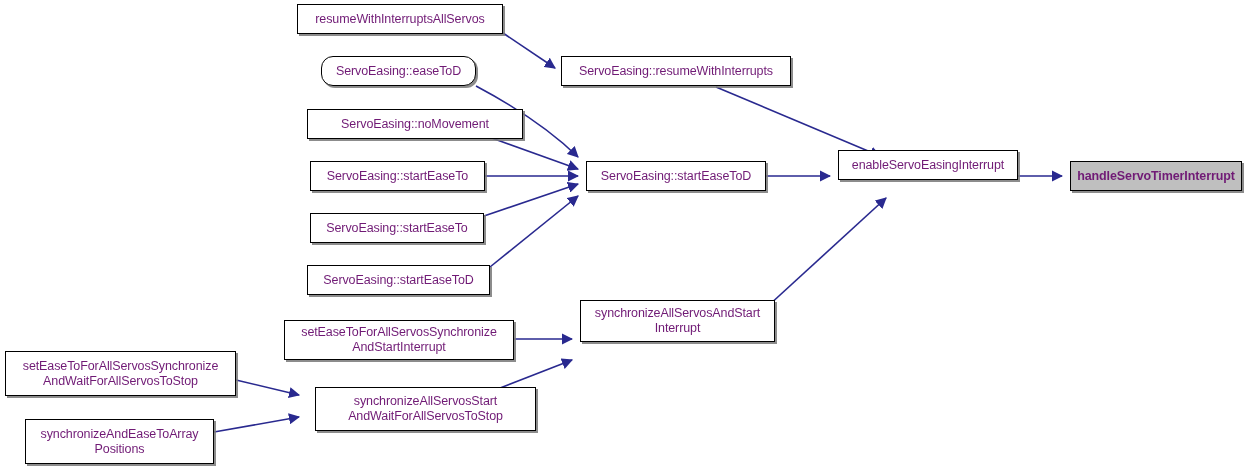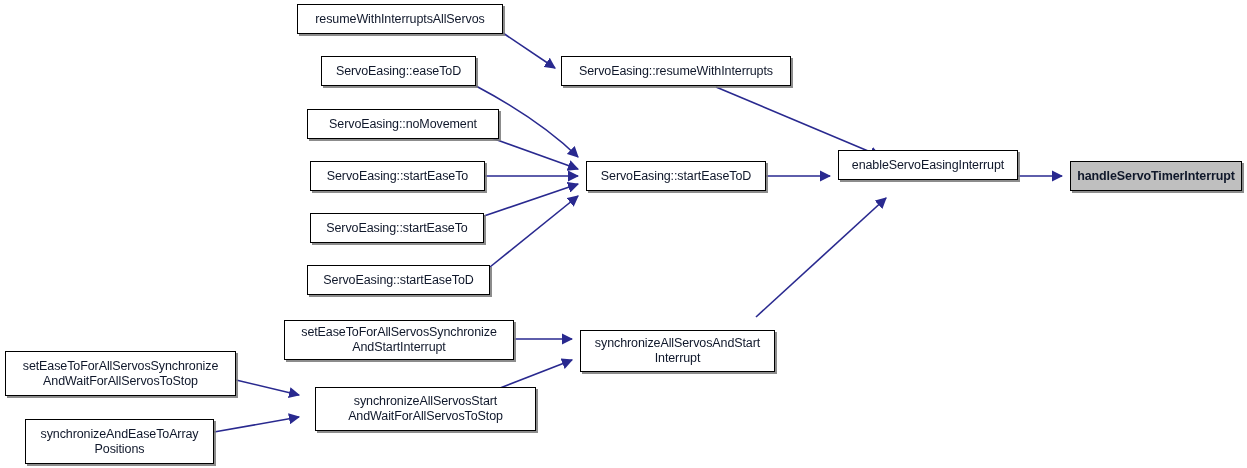--- a/index.html
+++ b/index.html
@@ -21,21 +21,21 @@
     top: 0;
     width: 1247px;
     height: 468px;
     pointer-events: none;
   }
   .node {
     position: absolute;
     box-sizing: border-box;
     border: 1px solid #000000;
     background: #ffffff;
-    color: #0f172a;
+    color: #701a75;
     font-size: 12.5px;
     line-height: 15px;
     display: flex;
     align-items: center;
     justify-content: center;
     text-align: center;
     letter-spacing: -0.1px;
     box-shadow: 2px 2px 0 0 rgba(120,120,120,0.85);
     white-space: pre-line;
     padding: 0 3px;
@@ -66,31 +66,31 @@
       <path d="M1018,176 L1062,176" stroke="#29298f" stroke-width="1.6" fill="none" marker-end="url(#arrowhead)"></path>
       <path d="M514,339 L572,339" stroke="#29298f" stroke-width="1.6" fill="none" marker-end="url(#arrowhead)"></path>
       <path d="M756,317 L886,198" stroke="#29298f" stroke-width="1.6" fill="none" marker-end="url(#arrowhead)"></path>
       <path d="M236,380 L299,395" stroke="#29298f" stroke-width="1.6" fill="none" marker-end="url(#arrowhead)"></path>
       <path d="M214,432 L299,417" stroke="#29298f" stroke-width="1.6" fill="none" marker-end="url(#arrowhead)"></path>
       <path d="M490,392 L572,360" stroke="#29298f" stroke-width="1.6" fill="none" marker-end="url(#arrowhead)"></path>
     </svg>
   <div id="nodes-layer">
       <div class="node" style="left: 297px; top: 4px; width: 206px; height: 30px;">resumeWithInterruptsAllServos</div>
       <div class="node" style="left: 561px; top: 56px; width: 230px; height: 30px;">ServoEasing::resumeWithInterrupts</div>
-      <div class="node" style="left: 321px; top: 56px; width: 155px; height: 30px;">ServoEasing::easeToD</div>
-      <div class="node" style="left: 307px; top: 109px; width: 192px; height: 30px;">ServoEasing::noMovement</div>
+      <div class="node" style="left: 321px; top: 56px; width: 155px; height: 30px; border-radius: 12px;">ServoEasing::easeToD</div>
+      <div class="node" style="left: 307px; top: 109px; width: 216px; height: 30px;">ServoEasing::noMovement</div>
       <div class="node" style="left: 310px; top: 161px; width: 175px; height: 30px;">ServoEasing::startEaseTo</div>
       <div class="node" style="left: 310px; top: 213px; width: 174px; height: 30px;">ServoEasing::startEaseTo</div>
       <div class="node" style="left: 307px; top: 265px; width: 183px; height: 30px;">ServoEasing::startEaseToD</div>
       <div class="node" style="left: 586px; top: 161px; width: 180px; height: 30px;">ServoEasing::startEaseToD</div>
       <div class="node" style="left: 838px; top: 150px; width: 180px; height: 30px;">enableServoEasingInterrupt</div>
       <div class="node highlight" style="left: 1070px; top: 161px; width: 172px; height: 30px;">handleServoTimerInterrupt</div>
       <div class="node" style="left: 284px; top: 320px; width: 230px; height: 40px;">setEaseToForAllServosSynchronize
 AndStartInterrupt</div>
-      <div class="node" style="left: 580px; top: 330px; width: 195px; height: 42px;">synchronizeAllServosAndStart
+      <div class="node" style="left: 580px; top: 300px; width: 195px; height: 42px;">synchronizeAllServosAndStart
 Interrupt</div>
       <div class="node" style="left: 5px; top: 351px; width: 231px; height: 45px;">setEaseToForAllServosSynchronize
 AndWaitForAllServosToStop</div>
       <div class="node" style="left: 307px; top: 387px; width: 221px; height: 44px; margin-left: 8px;">synchronizeAllServosStart
 AndWaitForAllServosToStop</div>
       <div class="node" style="left: 25px; top: 419px; width: 189px; height: 45px;">synchronizeAndEaseToArray
 Positions</div>
     </div>
 </div>
 

